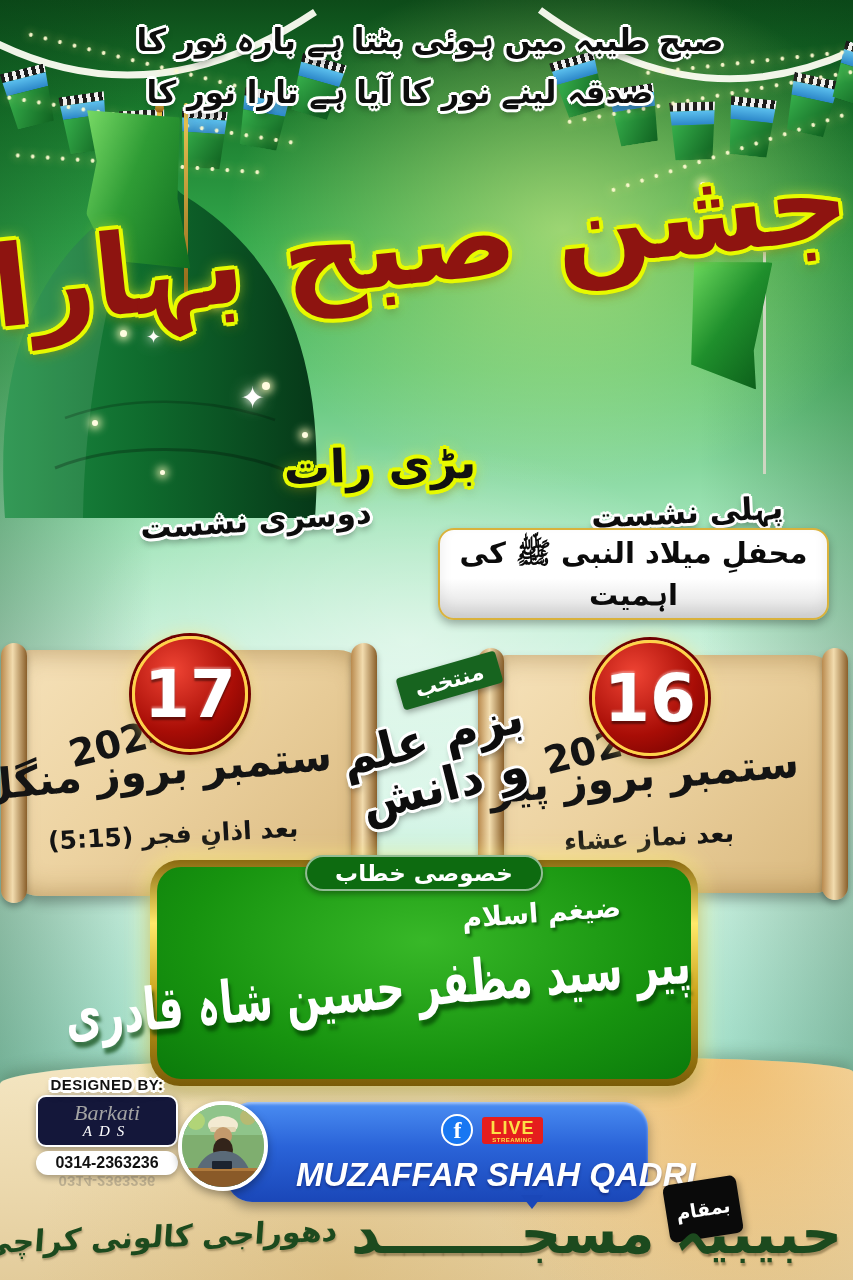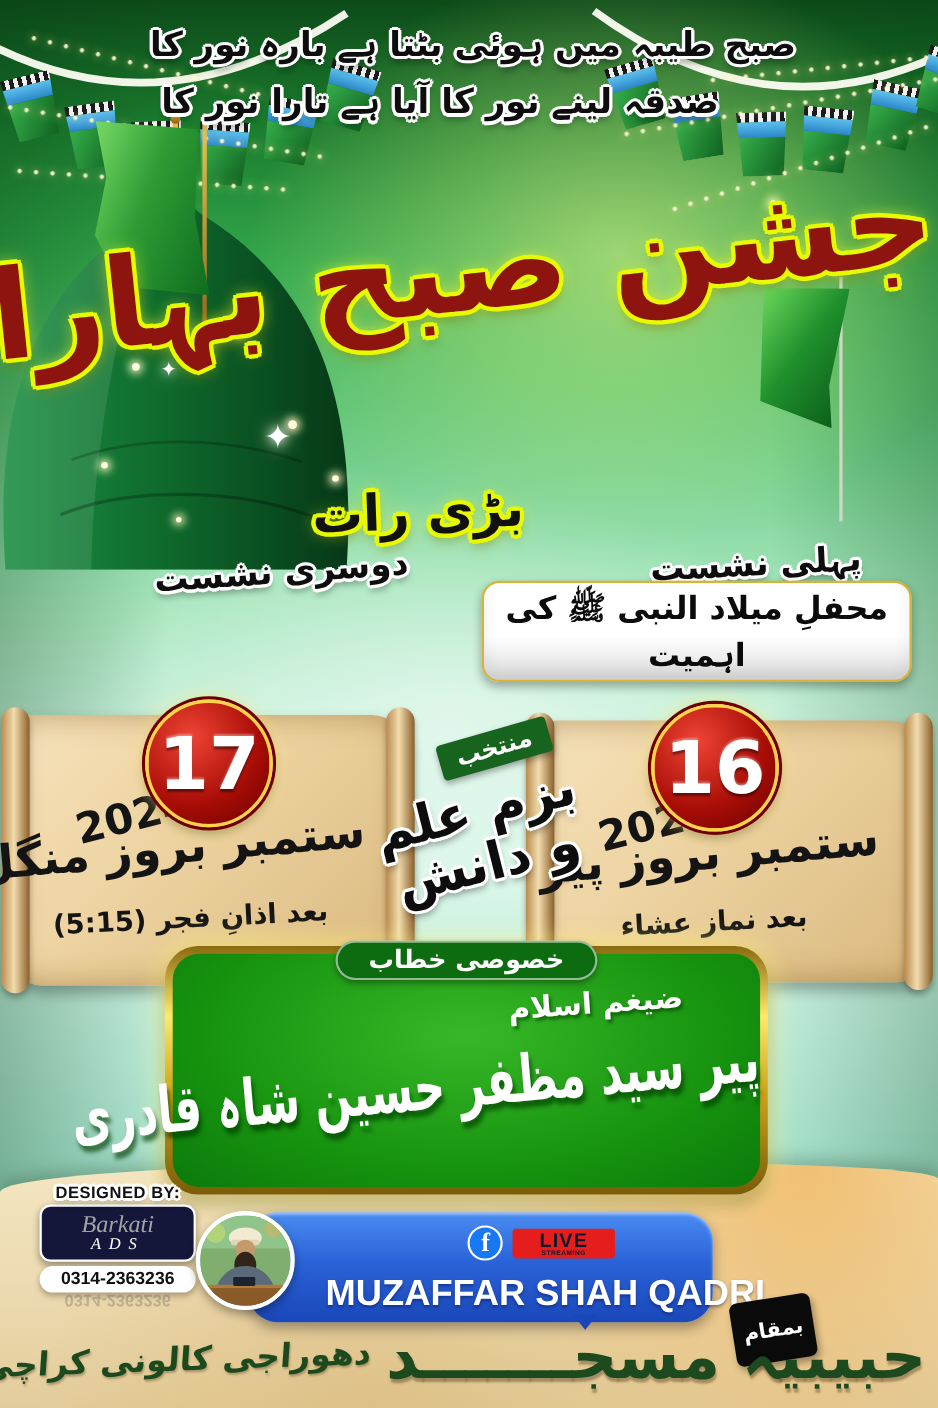--- a/index.html
+++ b/index.html
@@ -152,29 +152,29 @@
   .live-banner{ position:absolute; left:226px; top:1102px; width:422px; height:100px; border-radius:26px;
     background:linear-gradient(180deg,#4a8df2 0%,#2a63d8 45%,#1a47b8 100%);
     box-shadow:inset 0 2px 3px rgba(255,255,255,.5), 0 5px 12px rgba(0,0,0,.35); z-index:7; }
   .live-banner::after{ content:""; position:absolute; left:295px; bottom:-18px;
     border:11px solid rgba(0,0,0,0); border-top:14px solid #1a47b8; }
   .live-row1{ position:absolute; top:12px; left:120px; right:10px; display:flex; align-items:center;
     justify-content:center; gap:9px; }
   .fb-icon{ width:32px; height:32px; border-radius:50%; background:#1877f2; border:2px solid #fff;
     display:flex; align-items:center; justify-content:center; color:#fff;
     font-family:"Liberation Serif", serif; font-size:24px; font-weight:bold; line-height:1; }
-  .live-badge{ background:#e51d1d; border-radius:3px; padding:2px 24px 1px; text-align:center;
-    font-family:"Liberation Sans", sans-serif; color:#0f172a; line-height:1; }
+  .live-badge{ background:#e51d1d; border-radius:3px; padding:2px 8px 1px; text-align:center;
+    font-family:"Liberation Sans", sans-serif; color:#fde047; line-height:1; }
   .live-word{ font-size:18px; font-weight:900; letter-spacing:1px; }
   .streaming-word{ font-size:6px; font-weight:700; letter-spacing:.5px; }
   .live-name1{ font-family:"Liberation Sans", sans-serif; font-size:28px; font-weight:800; color:#fff;
     text-shadow:0 2px 3px rgba(0,0,60,.4); white-space:nowrap; }
   .live-name2{ position:absolute; bottom:8px; left:70px; right:0; text-align:left;
     font-family:"Liberation Sans", sans-serif; font-size:33px; font-weight:800; color:#fff;
-    text-shadow:0 2px 3px rgba(0,0,60,.4); white-space:nowrap; }
+    text-shadow:0 2px 3px rgba(0,0,60,.4); white-space:nowrap;font-style:italic; }
   .photo-circle{ position:absolute; left:178px; top:1101px; width:90px; height:90px; border-radius:50%;
     border:4px solid #fff; overflow:hidden; box-shadow:0 4px 9px rgba(0,0,0,.35); z-index:8;
     background:linear-gradient(180deg,#9ccf8f,#5e8f62); }
   
   .venue-badge{ position:absolute; left:666px; top:1180px; width:74px; height:58px; background:#0a0a0a;
     border-radius:7px; transform:rotate(-9deg); display:flex; align-items:center; justify-content:center;
     color:#fff; font-size:19px; font-weight:bold; direction:rtl; box-shadow:2px 4px 7px rgba(0,0,0,.35); z-index:7; }
   .venue-row{ position:absolute; left:20px; top:1200px; width:822px; display:flex; direction:rtl;
     align-items:center; justify-content:flex-start; gap:14px; z-index:7; }
   .venue-name{ font-size:57px; font-weight:800; color:#1c4a1e; white-space:nowrap;

